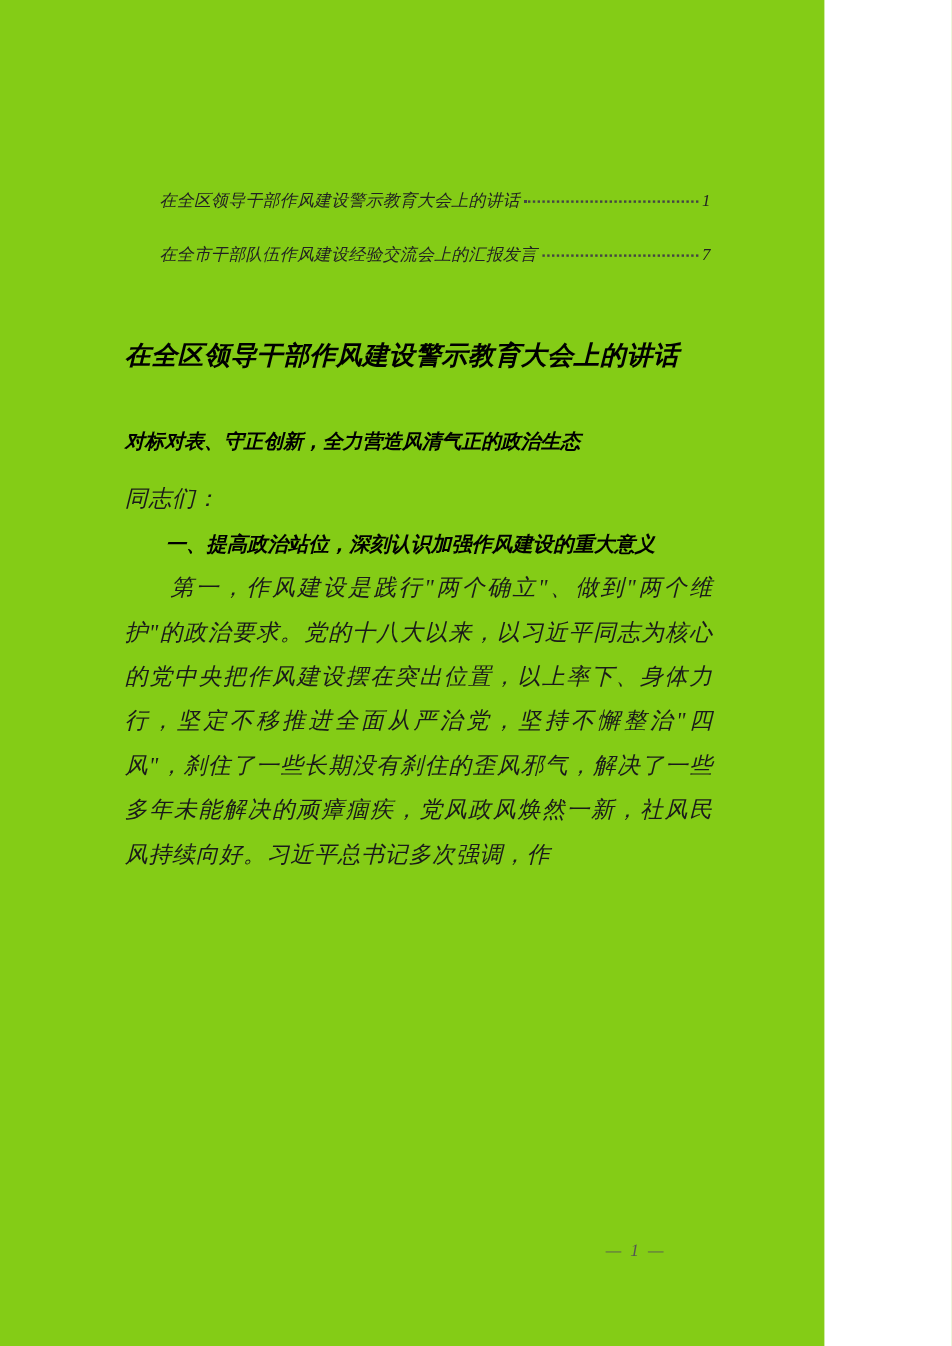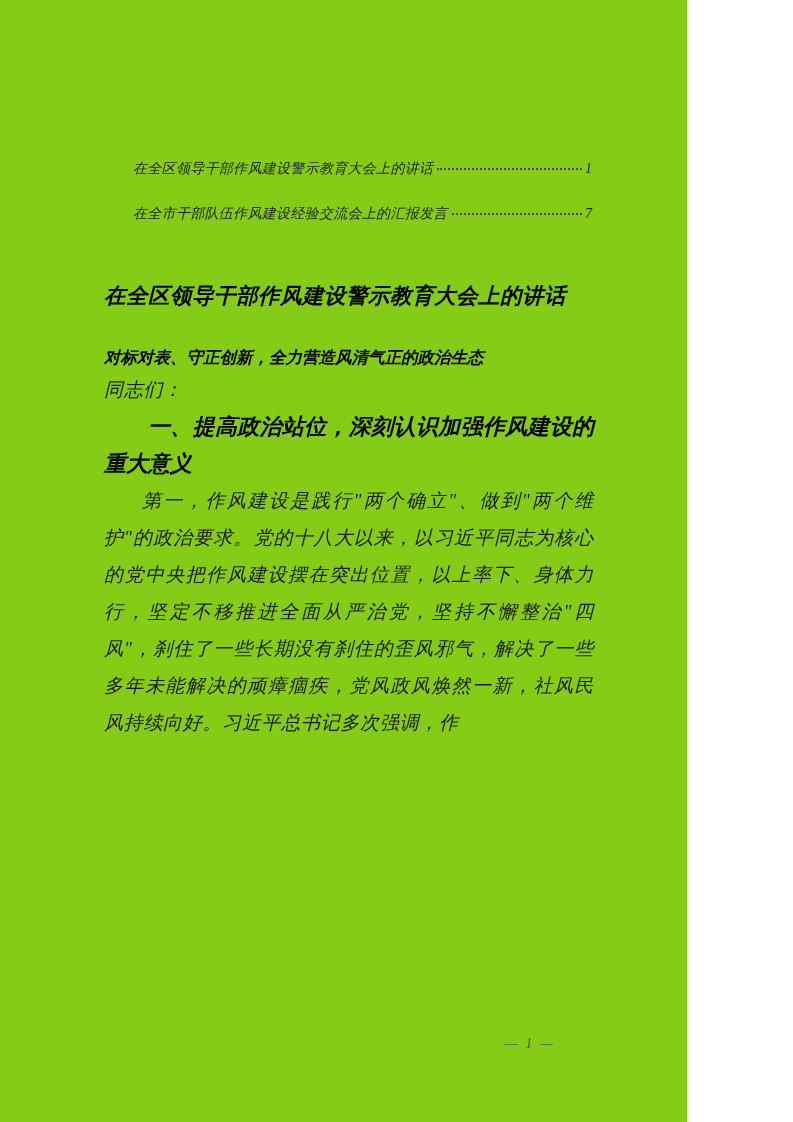--- a/index.html
+++ b/index.html
@@ -47,42 +47,42 @@
   .doc-title {
     margin: 0;
     font-family: "Liberation Sans", sans-serif;
     font-weight: bold;
     font-size: 21.5px;
     line-height: 30px;
     letter-spacing: 0.5px;
     color: #000;
   }
   .subtitle {
-    margin-top: 33px;
+    margin-top: 44px;
     font-family: "Liberation Sans", sans-serif;
     font-weight: bold;
     font-size: 16.5px;
     line-height: 26px;
     color: #000;
   }
   .body-text {
-    margin-top: 1px;
+    margin-top: 17px;
     font-size: 19px;
     line-height: 37px;
     letter-spacing: 0.7px;
     text-align: justify;
     color: #1a1a1a;
   }
   .body-text p { margin: 0; }
   .para { text-indent: 2em; }
   .section-heading {
     text-indent: 2em;
     font-family: "Liberation Sans", sans-serif;
     font-weight: bold;
-    font-size: 22px;
+    font-size: 17px;
     color: #000;
     letter-spacing: 0;
   }
   .page-number {
     position: absolute;
     bottom: 70px;
     right: 132px;
     font-size: 14.5px;
     letter-spacing: 2px;
     color: #555;

